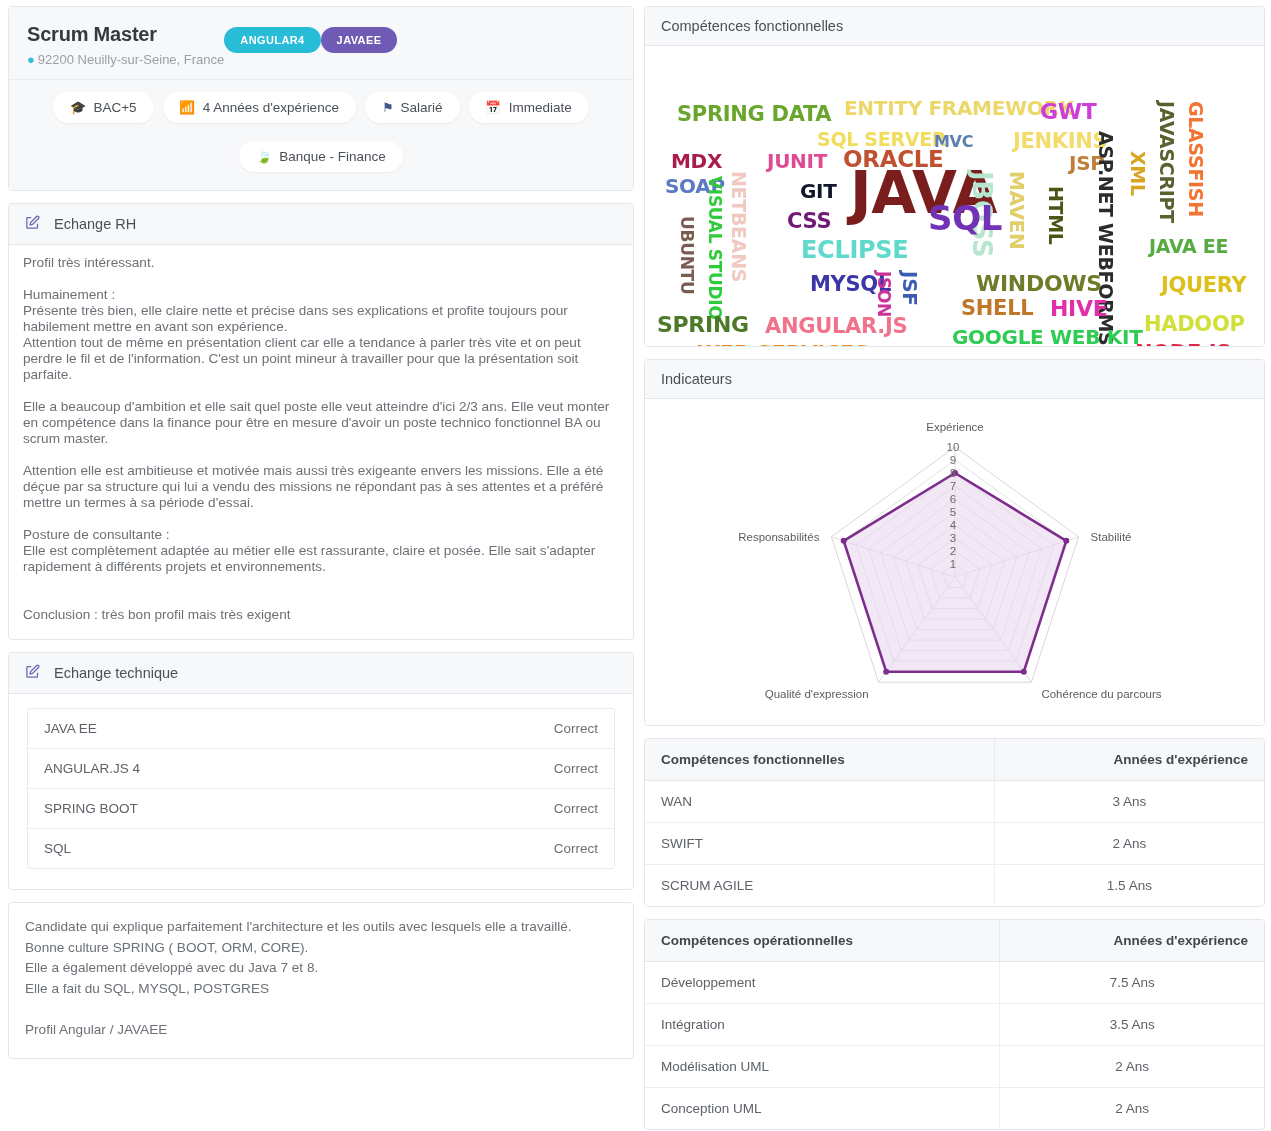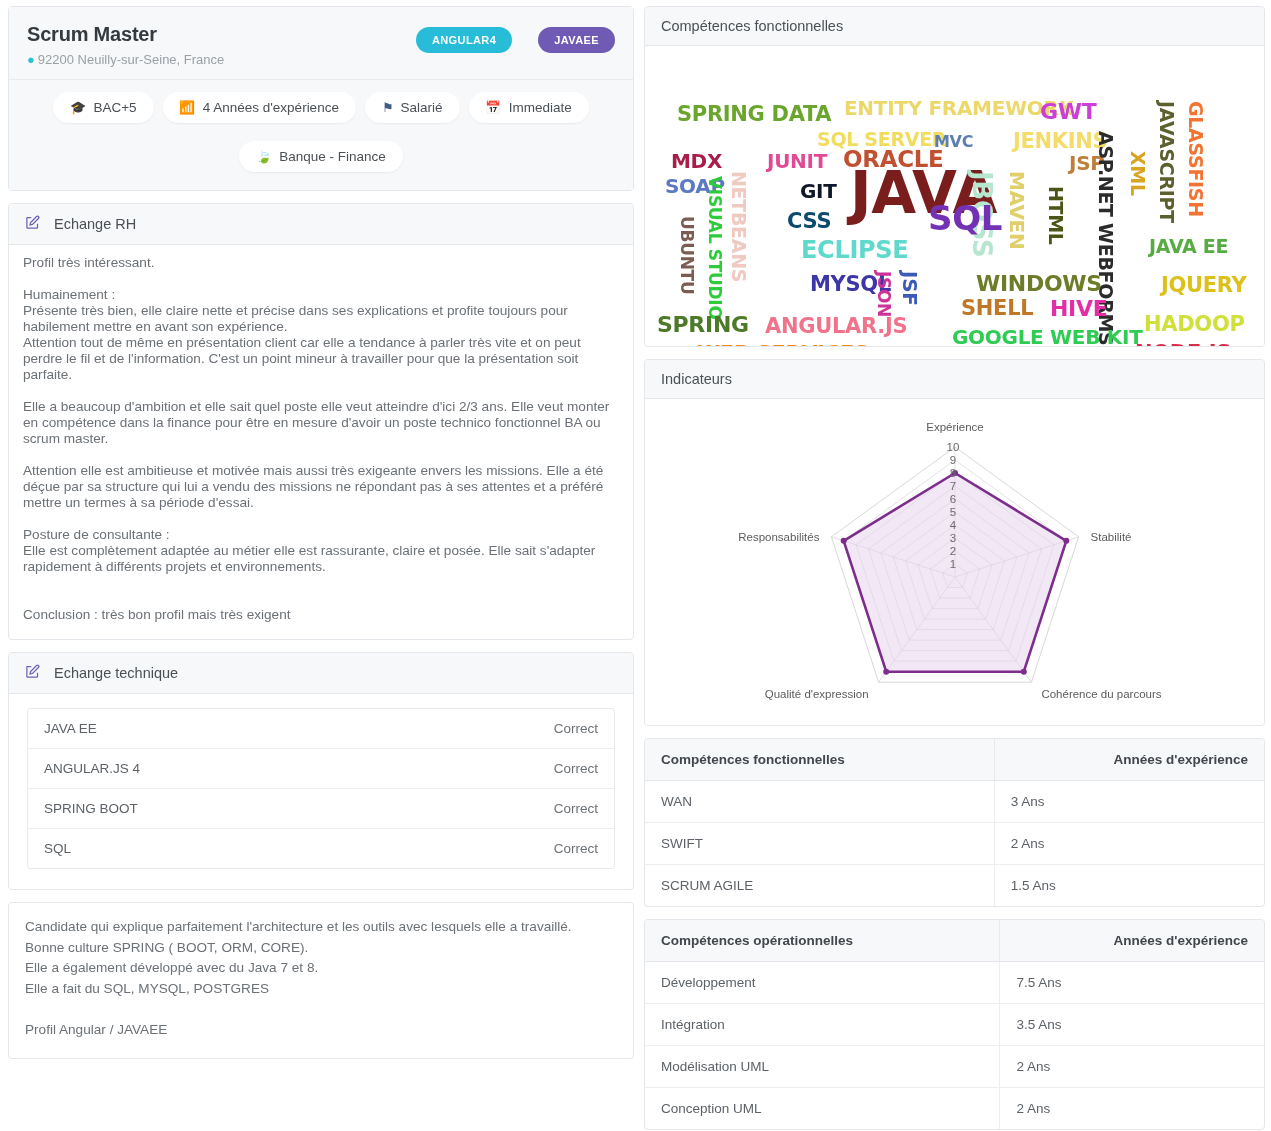--- a/index.html
+++ b/index.html
@@ -34,32 +34,32 @@
     font-size: 14.5px;
     color: #4a5056;
     display: flex;
     align-items: center;
     gap: 14px;
   }
 
   
   .profile-card { background:#f7f8f9; border:1px solid #e3e6ea; border-radius:4px; margin-bottom:12px; }
   .profile-top {
-    display: flex; align-items: flex-start; justify-content: space-between;
+    display: flex; align-items: flex-start; 
     padding: 16px 18px 12px 18px;
     background: #f7f8f9;
     border-bottom: 1px solid #e9ebee;
   }
   .profile-title {
     font-size: 20px; font-weight: bold; color: #333a40; margin: 0 0 6px 0;
     letter-spacing: -0.2px;
   }
   .profile-loc { font-size: 13px; color: #9aa0a6; display: flex; align-items: center; gap: 3px; }
   .pin { color: #30bfd3; font-size: 13px; }
-  .tagpills { display: flex; gap: 26px; padding-top: 4px; }
+  .tagpills { display: flex; gap: 0; padding-top: 4px; }
   .tagpill {
     color: #fff; font-size: 11px; font-weight: bold; letter-spacing: 0.4px;
     padding: 7px 16px; border-radius: 20px; white-space: nowrap;
   }
   .profile-bottom {
     padding: 12px 18px 18px 18px;
     display: flex; flex-wrap: wrap; justify-content: center; gap: 9px;
     background: #f7f8f9;
   }
   .infopill {
@@ -101,21 +101,21 @@
   table.skills th {
     background: #f7f8f9; color: #41474d; font-weight: bold; font-size: 13.5px;
     padding: 13px 16px; border-bottom: 1px solid #e3e6ea; text-align: left;
     border-right: 1px solid #e8eaed;
   }
   table.skills th:last-child { text-align: right; border-right: none; }
   table.skills td {
     padding: 13px 16px; border-bottom: 1px solid #eceef0; color: #5c6268;
     border-right: 1px solid #eceef0;
   }
-  table.skills td:last-child { text-align: left; border-right: none; }
+  table.skills td:last-child { text-align: center; border-right: none; }
   table.skills tr:last-child td { border-bottom: none; }
   .table-card { background:#fff; border:1px solid #e3e6ea; border-radius:4px; margin-bottom:12px; overflow:hidden; }
 </style>
 </head>
 <body>
 
 <div class="page">
 
   <div class="col-left">
 
@@ -249,21 +249,21 @@
           <span class="w vert" style="left: 470px; top: 85px; font-size: 19px; color: rgb(43, 43, 43); transform: rotate(90deg);">ASP.NET WEBFORMS</span>
           <span class="w" style="left: 20px; top: 130px; font-size: 20px; color: rgb(91, 121, 196);">SOAP</span>
           <span class="w" style="left: 155px; top: 135px; font-size: 20px; color: #0f172a;">GIT</span>
           <span class="w" style="left: 205px; top: 118px; font-size: 58px; color: rgb(122, 29, 29);">JAVA</span>
           <span class="w vert" style="left: 350px; top: 125px; font-size: 26px; color: rgb(182, 230, 205); transform: rotate(90deg);">JBOSS</span>
           <span class="w vert" style="left: 382px; top: 125px; font-size: 20px; color: rgb(224, 207, 106); transform: rotate(90deg);">MAVEN</span>
           <span class="w vert" style="left: 420px; top: 140px; font-size: 19px; color: rgb(76, 85, 24); transform: rotate(90deg);">HTML</span>
           <span class="w vert" style="left: 78px; top: 130px; font-size: 17px; color: rgb(46, 204, 58); transform: rotate(90deg);">VISUAL STUDIO</span>
           <span class="w vert" style="left: 103px; top: 125px; font-size: 19px; color: rgb(240, 201, 192); transform: rotate(90deg);">NETBEANS</span>
           <span class="w vert" style="left: 50px; top: 170px; font-size: 17px; color: rgb(122, 92, 82); transform: rotate(90deg);">UBUNTU</span>
-          <span class="w" style="left: 142px; top: 165px; font-size: 21px; color: #0c4a6e;">CSS</span>
+          <span class="w" style="left: 142px; top: 165px; font-size: 21px; color: #701a75;">CSS</span>
           <span class="w" style="left: 283px; top: 155px; font-size: 34px; color: rgb(115, 49, 181);">SQL</span>
           <span class="w" style="left: 504px; top: 191px; font-size: 19px; color: rgb(86, 172, 65);">JAVA EE</span>
           <span class="w" style="left: 156px; top: 192px; font-size: 24px; color: rgb(95, 217, 204);">ECLIPSE</span>
           <span class="w" style="left: 331px; top: 227px; font-size: 22px; color: rgb(108, 124, 40);">WINDOWS</span>
           <span class="w" style="left: 165px; top: 228px; font-size: 21px; color: rgb(60, 54, 168);">MYSQL</span>
           <span class="w vert" style="left: 247px; top: 225px; font-size: 17px; color: rgb(204, 51, 153); transform: rotate(90deg);">JSON</span>
           <span class="w vert" style="left: 275px; top: 225px; font-size: 20px; color: rgb(59, 91, 181); transform: rotate(90deg);">JSF</span>
           <span class="w" style="left: 516px; top: 229px; font-size: 21px; color: rgb(221, 192, 25); text-align: center;">JQUERY</span>
           <span class="w" style="left: 316px; top: 252px; font-size: 21px; color: rgb(192, 120, 40);">SHELL</span>
           <span class="w" style="left: 405px; top: 252px; font-size: 22px; color: rgb(226, 47, 168);">HIVE</span>

